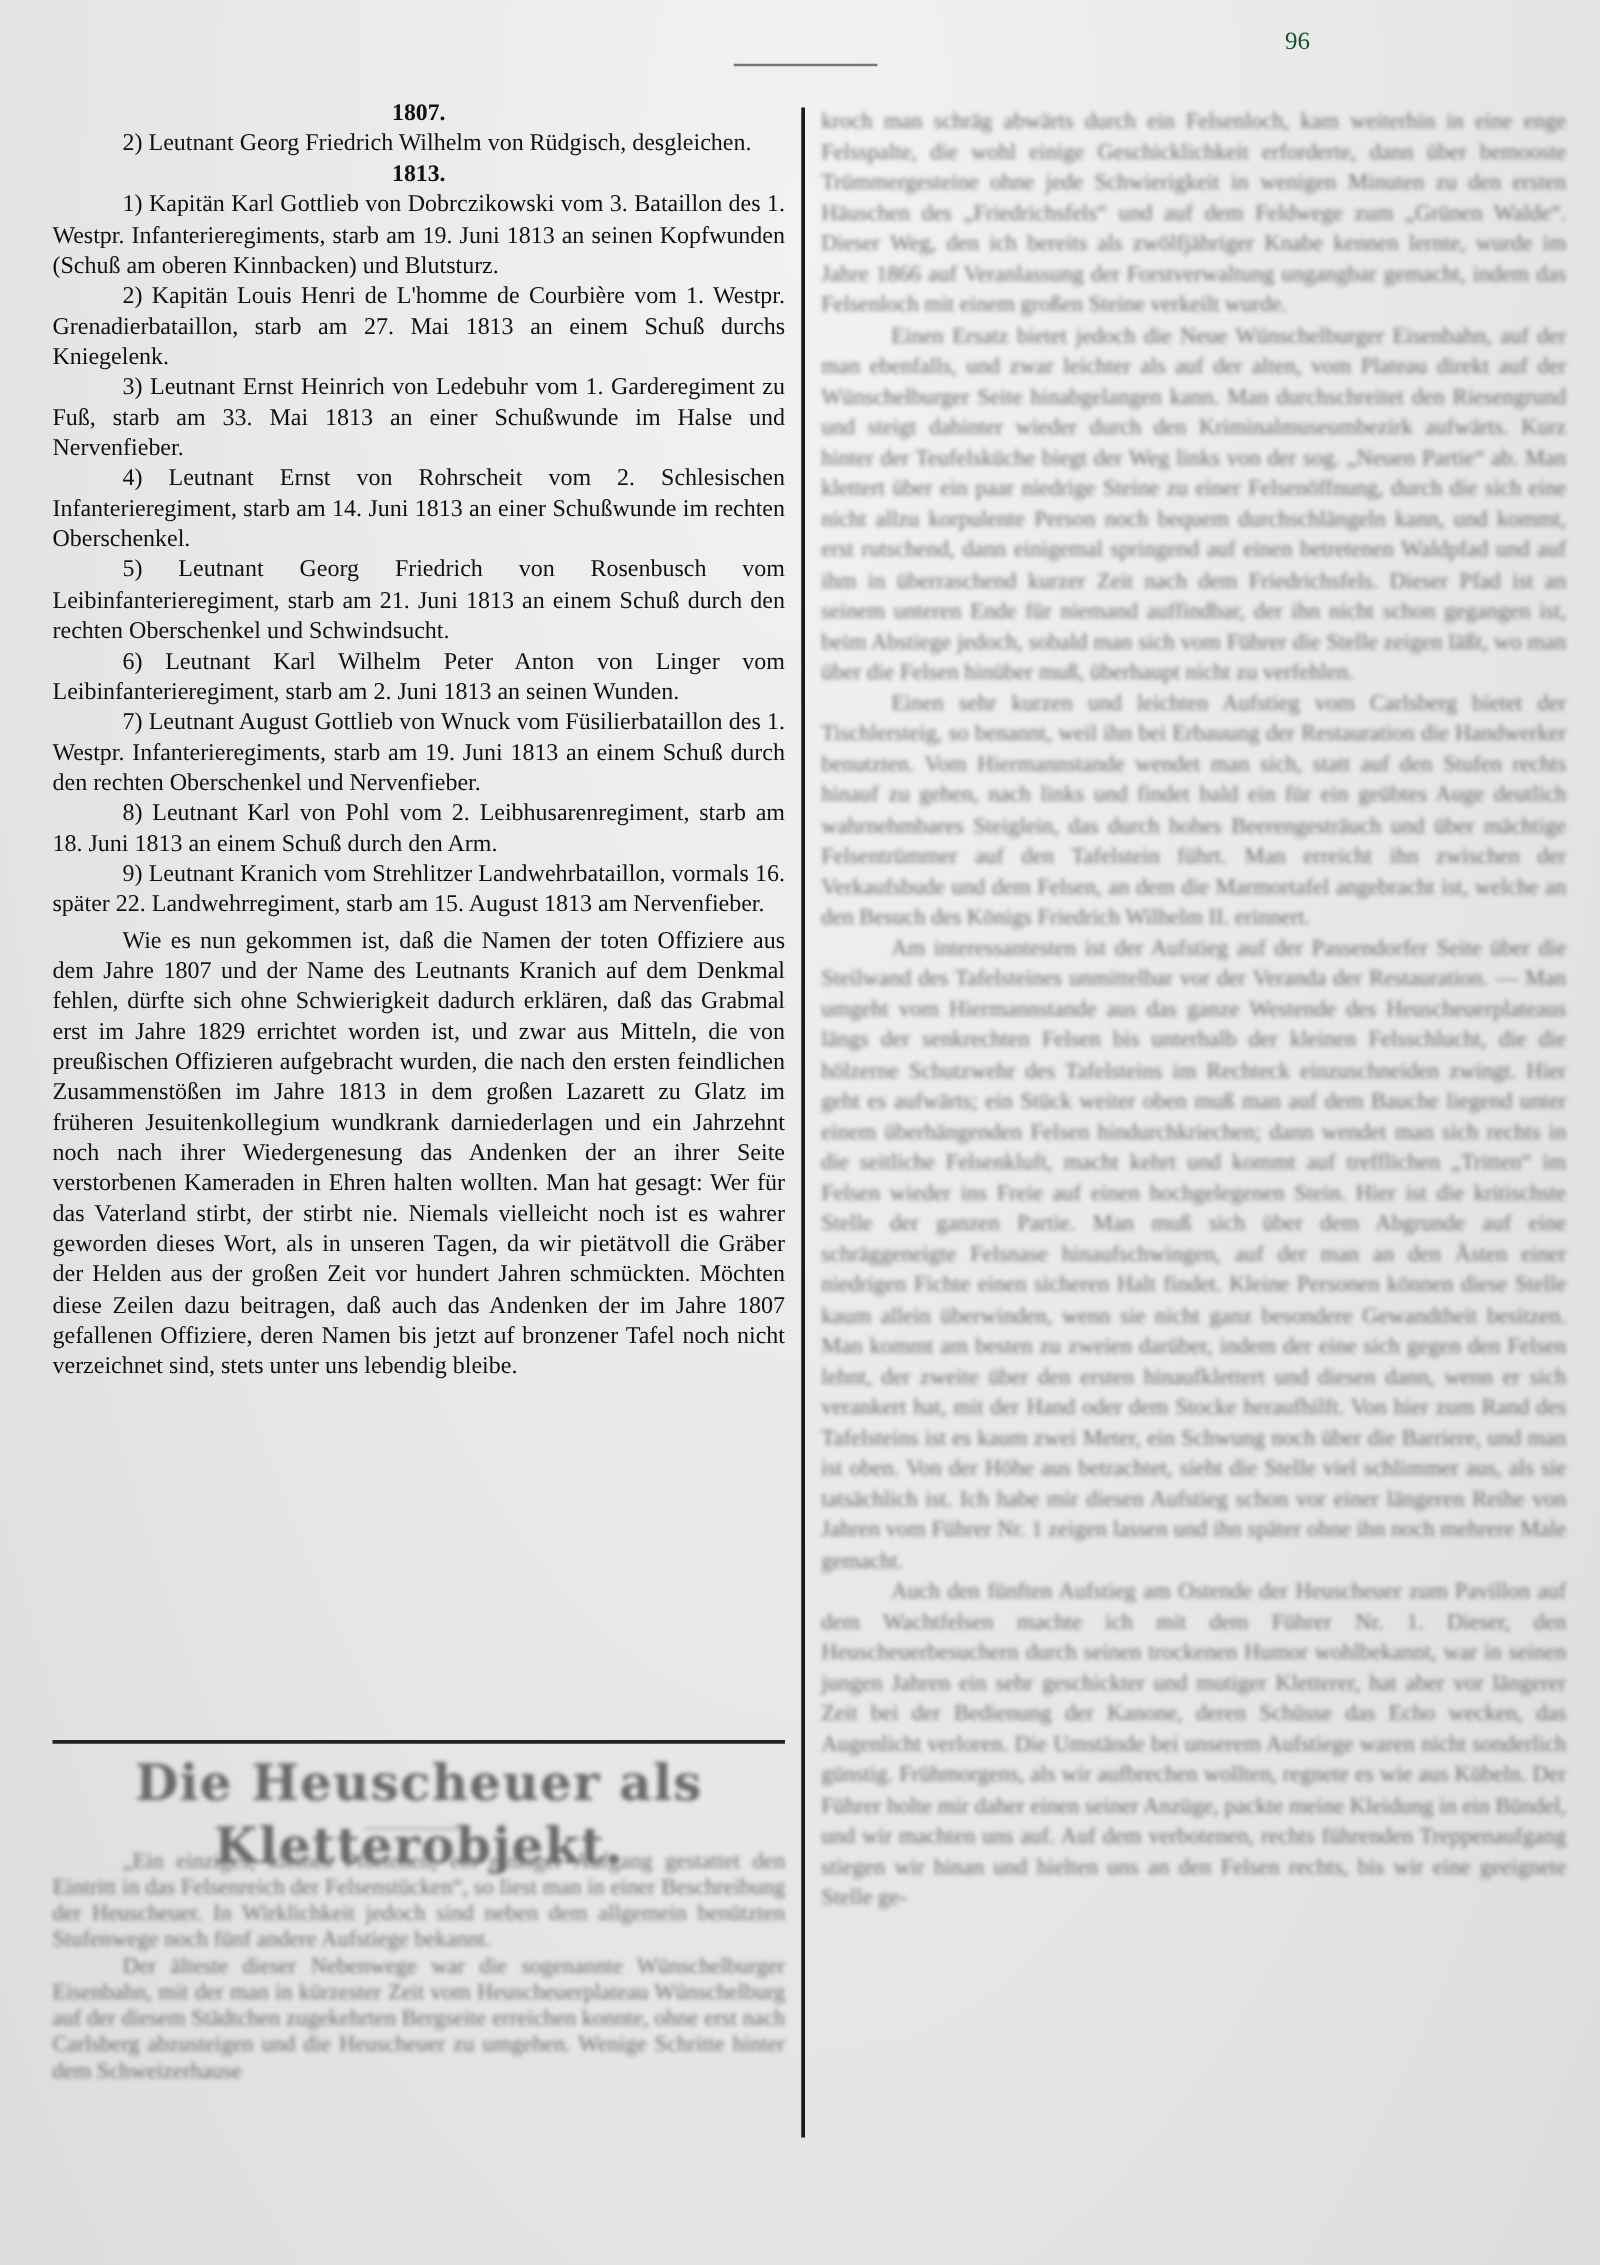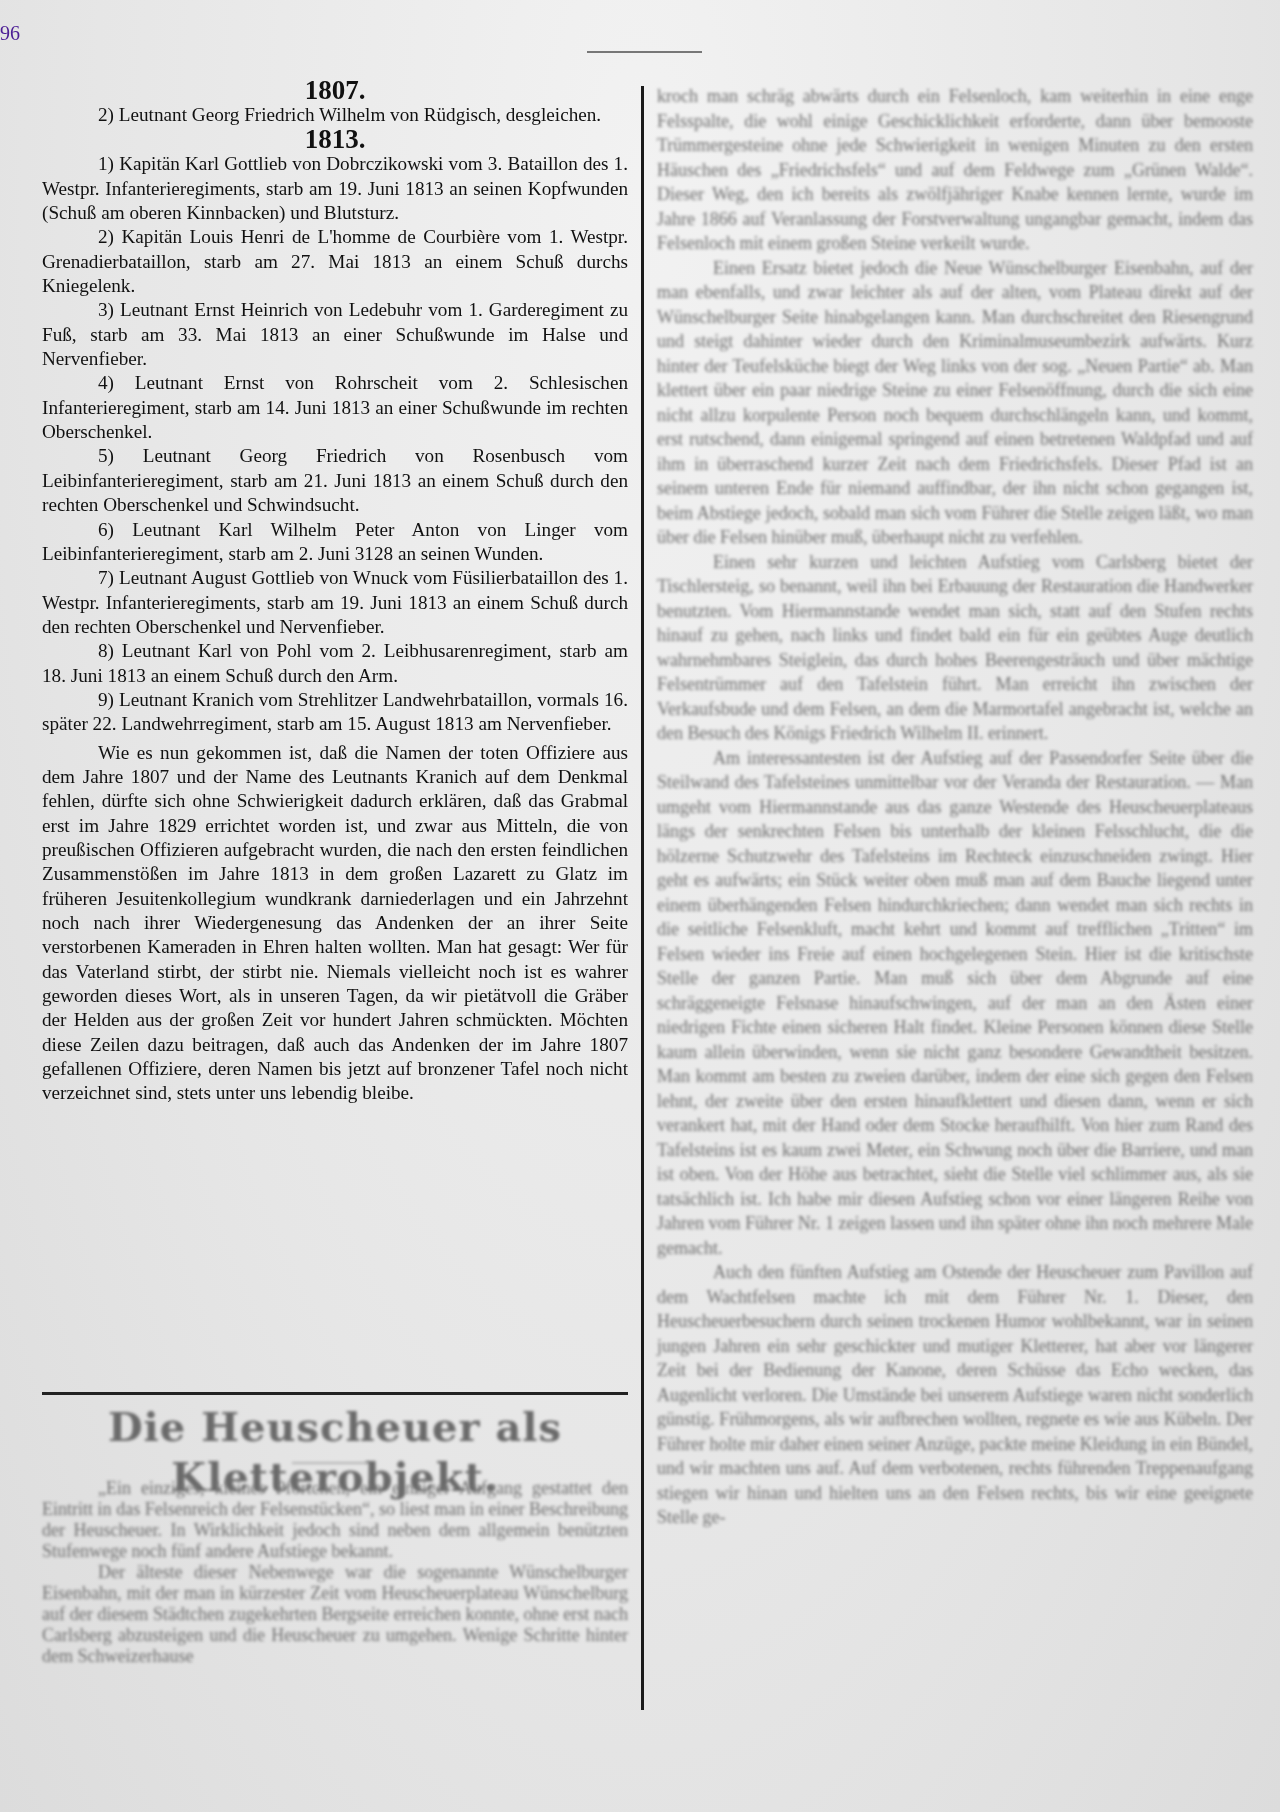--- a/index.html
+++ b/index.html
@@ -6,33 +6,33 @@
   body {
     width: 1280px; height: 1812px; overflow: hidden;
     background: #e9e9e9;
     background-image: radial-gradient(ellipse at 50% 10%, #f2f2f2 0%, #e6e6e6 60%, #dcdcdc 100%);
     font-family: "DejaVu Serif", "Liberation Serif", serif;
     color: #1a1a1a;
     position: relative;
   }
   .page-number {
     position: absolute; left: 0; width: 1048px; top: 22px;
-    text-align: left; font-size: 20px; color: #4c1d95;
+    text-align: right; font-size: 20px; color: #14532d;
     font-family: "Liberation Serif", serif;
   }
   .page-rule {
     position: absolute; left: 587px; top: 51px; width: 115px; height: 2px; background: #777;
   }
   .col-left {
     position: absolute; left: 42px; top: 78px; width: 586px;
     font-family: "Liberation Serif", serif;
     font-size: 19.2px; line-height: 24.35px; text-align: justify; color: #111;
   }
   .year {
-    text-align: center; font-weight: bold; font-size: 27px; line-height: 25px;
+    text-align: center; font-weight: bold; font-size: 19px; line-height: 25px;
   }
   .para { text-indent: 56px; margin: 0; }
   .closing { margin-top: 4px; }
   .divider-left {
     position: absolute; left: 42px; top: 1392px; width: 586px; height: 3px; background: #222;
   }
   .col-divider {
     position: absolute; left: 641px; top: 86px; width: 3px; height: 1624px; background: #1a1a1a;
   }
   .blurred {
@@ -68,21 +68,21 @@
 <div class="col-left">
   <div class="year">1807.</div>
   <p class="para">2) Leutnant Georg Friedrich Wilhelm von Rüdgisch, desgleichen.</p>
 
   <div class="year">1813.</div>
   <p class="para">1) Kapitän Karl Gottlieb von Dobrczikowski vom 3. Bataillon des 1. Westpr. Infanterieregiments, starb am 19. Juni 1813 an seinen Kopfwunden (Schuß am oberen Kinnbacken) und Blutsturz.</p>
   <p class="para">2) Kapitän Louis Henri de L'homme de Courbière vom 1. Westpr. Grenadierbataillon, starb am 27. Mai 1813 an einem Schuß durchs Kniegelenk.</p>
   <p class="para">3) Leutnant Ernst Heinrich von Ledebuhr vom 1. Garderegiment zu Fuß, starb am 33. Mai 1813 an einer Schußwunde im Halse und Nervenfieber.</p>
   <p class="para">4) Leutnant Ernst von Rohrscheit vom 2. Schlesischen Infanterieregiment, starb am 14. Juni 1813 an einer Schußwunde im rechten Oberschenkel.</p>
   <p class="para">5) Leutnant Georg Friedrich von Rosenbusch vom Leibinfanterieregiment, starb am 21. Juni 1813 an einem Schuß durch den rechten Oberschenkel und Schwindsucht.</p>
-  <p class="para">6) Leutnant Karl Wilhelm Peter Anton von Linger vom Leibinfanterieregiment, starb am 2. Juni 3128 an seinen Wunden.</p>
+  <p class="para">6) Leutnant Karl Wilhelm Peter Anton von Linger vom Leibinfanterieregiment, starb am 2. Juni 1813 an seinen Wunden.</p>
   <p class="para">7) Leutnant August Gottlieb von Wnuck vom Füsilierbataillon des 1. Westpr. Infanterieregiments, starb am 19. Juni 1813 an einem Schuß durch den rechten Oberschenkel und Nervenfieber.</p>
   <p class="para">8) Leutnant Karl von Pohl vom 2. Leibhusarenregiment, starb am 18. Juni 1813 an einem Schuß durch den Arm.</p>
   <p class="para">9) Leutnant Kranich vom Strehlitzer Landwehrbataillon, vormals 16. später 22. Landwehrregiment, starb am 15. August 1813 am Nervenfieber.</p>
 
   <p class="para closing">Wie es nun gekommen ist, daß die Namen der toten Offiziere aus dem Jahre 1807 und der Name des Leutnants Kranich auf dem Denkmal fehlen, dürfte sich ohne Schwierigkeit dadurch erklären, daß das Grabmal erst im Jahre 1829 errichtet worden ist, und zwar aus Mitteln, die von preußischen Offizieren aufgebracht wurden, die nach den ersten feindlichen Zusammenstößen im Jahre 1813 in dem großen Lazarett zu Glatz im früheren Jesuitenkollegium wundkrank darniederlagen und ein Jahrzehnt noch nach ihrer Wiedergenesung das Andenken der an ihrer Seite verstorbenen Kameraden in Ehren halten wollten. Man hat gesagt: Wer für das Vaterland stirbt, der stirbt nie. Niemals vielleicht noch ist es wahrer geworden dieses Wort, als in unseren Tagen, da wir pietätvoll die Gräber der Helden aus der großen Zeit vor hundert Jahren schmückten. Möchten diese Zeilen dazu beitragen, daß auch das Andenken der im Jahre 1807 gefallenen Offiziere, deren Namen bis jetzt auf bronzener Tafel noch nicht verzeichnet sind, stets unter uns lebendig bleibe.</p>
 </div>
 
 <div class="divider-left"></div>
 
 <div class="article-title blurred">Die Heuscheuer als Kletterobjekt.</div>

